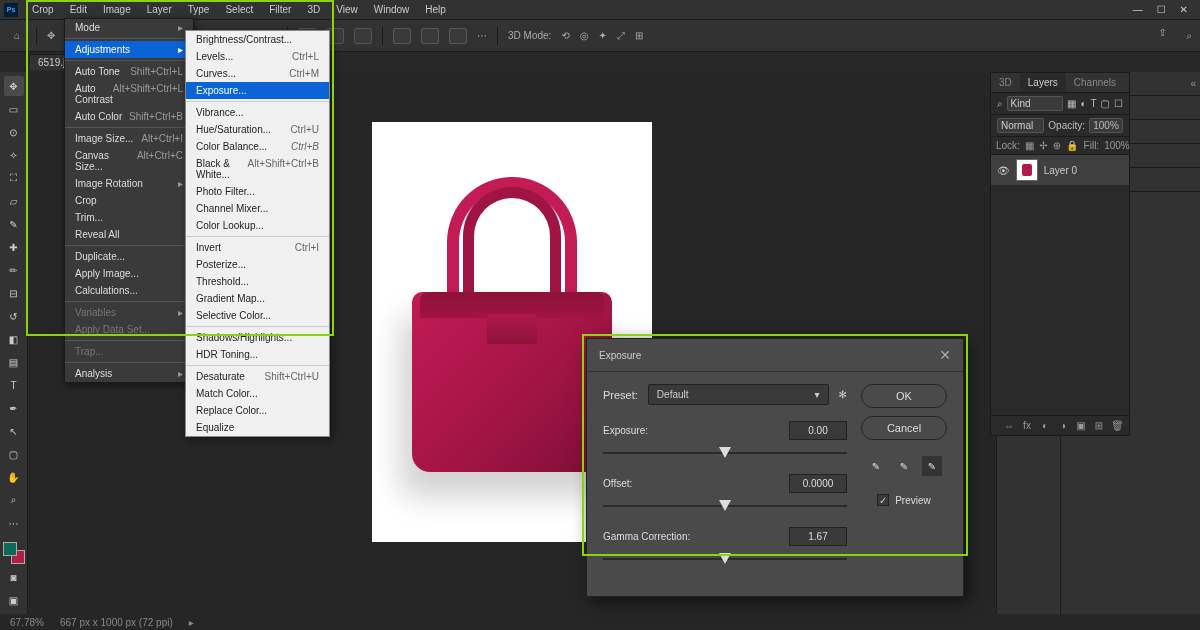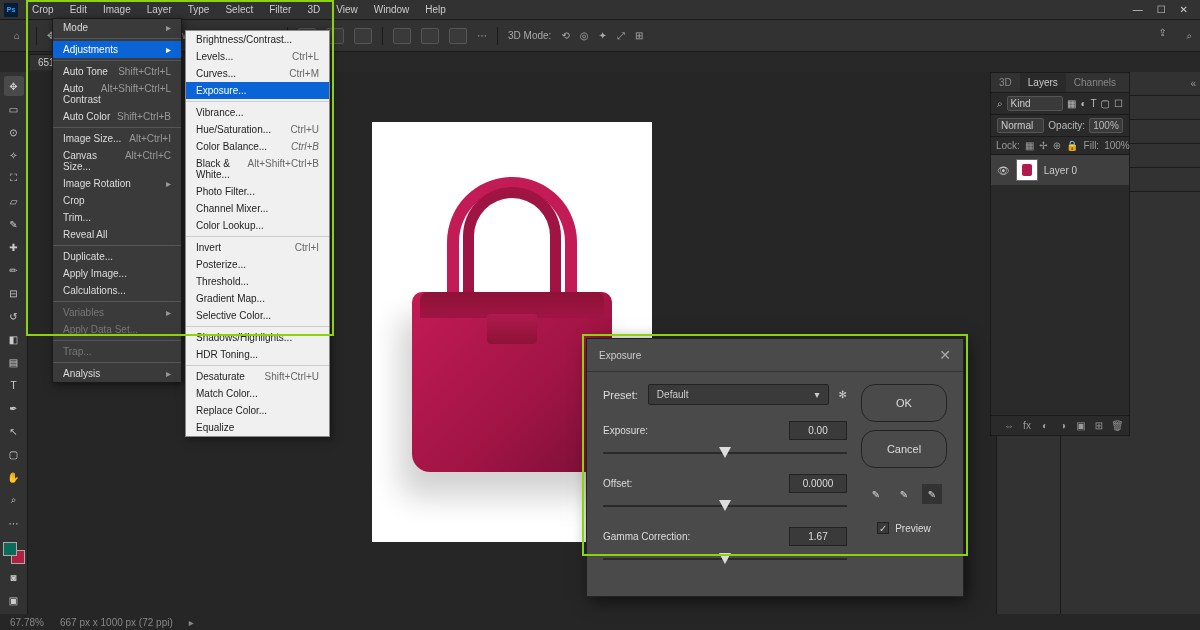--- a/index.html
+++ b/index.html
@@ -60,21 +60,21 @@
 .panel-row select, .panel-row .drp { background: #3a3a3a; border: 1px solid #555; color: #ccc; padding: 1px 3px; border-radius: 2px; flex: 1; }
 .panel-row .val { width: 34px; background: #3a3a3a; border: 1px solid #555; text-align: center; padding: 1px; border-radius: 2px;}
 .lock-icons { padding: 3px 5px; display:flex; gap:5px; color:#999; align-items:center; border-bottom:1px solid #1a1a1a;text-align:center;}
 .layer-item { display: flex; align-items: center; padding: 4px 6px; gap: 6px; background: #3f3f3f; }
 .layer-thumb { width: 22px; height: 22px; background: #fff; border: 1px solid #666; display:flex; align-items:center; justify-content:center;}
 .layer-thumb .mini-bag { width:10px; height:12px; background:#b01a4e; border-radius:2px;}
 .panel-footer { display:flex; justify-content:flex-end; gap:6px; padding:4px 6px; border-top:1px solid #1a1a1a; color:#999;}
 .panel-footer span { width:12px; text-align:center;}
 
 
-.menu-dropdown { position: absolute; top: 18px; left: 52px; width: 130px; background: #3a3a3a; border: 1px solid #1a1a1a; z-index: 50; box-shadow: 2px 2px 8px rgba(0,0,0,0.5); }
+.menu-dropdown { position: absolute; top: 18px; left: 64px; width: 130px; background: #3a3a3a; border: 1px solid #1a1a1a; z-index: 50; box-shadow: 2px 2px 8px rgba(0,0,0,0.5); }
 .menu-dropdown .m-item { display: flex; justify-content: space-between; padding: 3px 10px; color: #ddd; }
 .menu-dropdown .m-item.disabled { color: #777; }
 .menu-dropdown .m-item.highlight { background: #0a64d6; color: #fff; }
 .menu-dropdown .m-sep { height: 1px; background: #555; margin: 2px 0; }
 .menu-dropdown .m-item .arrow { color: #999; }
 .menu-dropdown .m-item.highlight .arrow { color:#fff; }
 
 
 .submenu { position: absolute; top: 30px; left: 185px; width: 145px; background: #f0f0f0; color: #222; border: 1px solid #888; z-index: 51; box-shadow: 2px 2px 8px rgba(0,0,0,0.5); }
 .submenu .s-item { display: flex; justify-content: space-between; padding: 3px 10px; }
@@ -95,21 +95,21 @@
 .preset-row { display: flex; align-items: center; gap: 10px; margin-bottom: 16px; }
 .preset-row label { font-size: 11px; }
 .preset-row .sel { flex: 1; background: #3a3a3a; border: 1px solid #222; padding: 4px 8px; border-radius: 2px; display:flex; justify-content:space-between; color:#ccc;}
 .gear { color: #ccc; }
 .slider-group { margin-bottom: 14px; }
 .slider-group .sl-head { display: flex; justify-content: space-between; align-items: center; margin-bottom: 6px; font-size: 11px; margin-top: 12px;}
 .slider-group .sl-head .num { width: 58px; background: #3a3a3a; border: 1px solid #222; text-align: center; padding: 3px; color: #ddd;}
 .slider { position: relative; height: 14px; }
 .slider .track { position: absolute; top: 6px; left: 0; right: 0; height: 2px; background: #2a2a2a; }
 .slider .thumb { position: absolute; top: 1px; width: 0; height: 0; border-left: 6px solid transparent; border-right: 6px solid transparent; border-top: 11px solid #ddd; transform: translateX(-6px); }
-.d-btn { background: #4a4a4a; border: 1px solid #222; border-radius: 14px; padding: 12px 0; color: #ddd; text-align: center; font-size: 11px; }
+.d-btn { background: #4a4a4a; border: 1px solid #222; border-radius: 14px; padding: 5px 0; color: #ddd; text-align: center; font-size: 11px; }
 .eyedrops { display: flex; gap: 8px; justify-content: center; margin-top: 8px; }
 .eyedrops span { width: 20px; height: 20px; display:flex; align-items:center; justify-content:center; color:#ddd;}
 .eyedrops span.sel { background:#333;}
 .preview-row { display: flex; align-items: center; gap: 6px; margin-top: 10px; justify-content: center;}
 .preview-row .cb { width: 12px; height: 12px; background: #3a3a3a; border: 1px solid #222; display:flex; align-items:center; justify-content:center; color:#ccc;}
 
 
 .statusbar { position: absolute; bottom: 0; left: 0; right: 0; height: 16px; background: #262626; color: #888; display: flex; align-items: center; padding: 0 10px; gap: 16px; }
 </style>
 </head>

